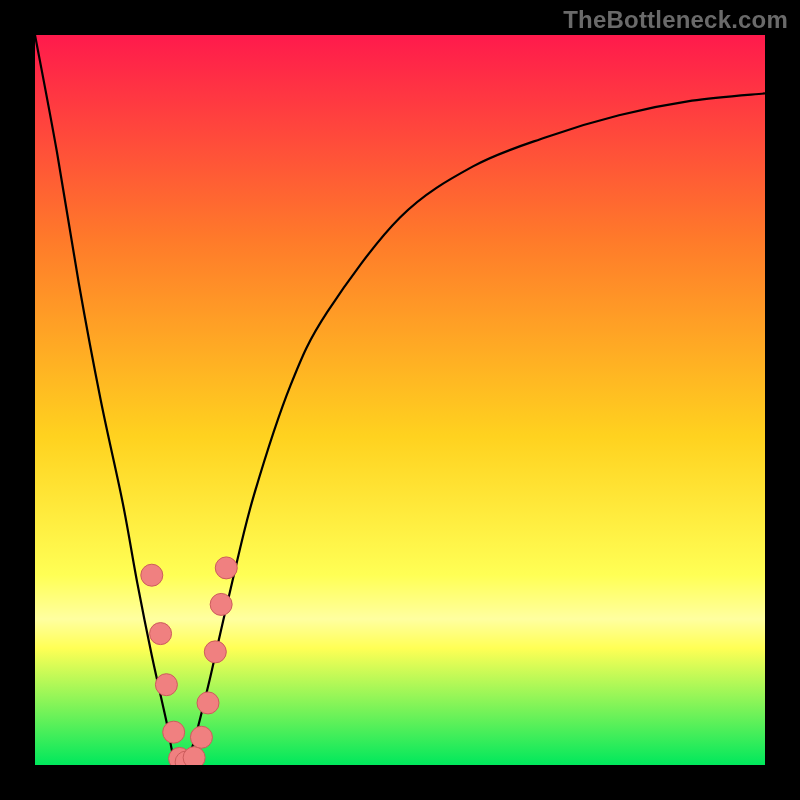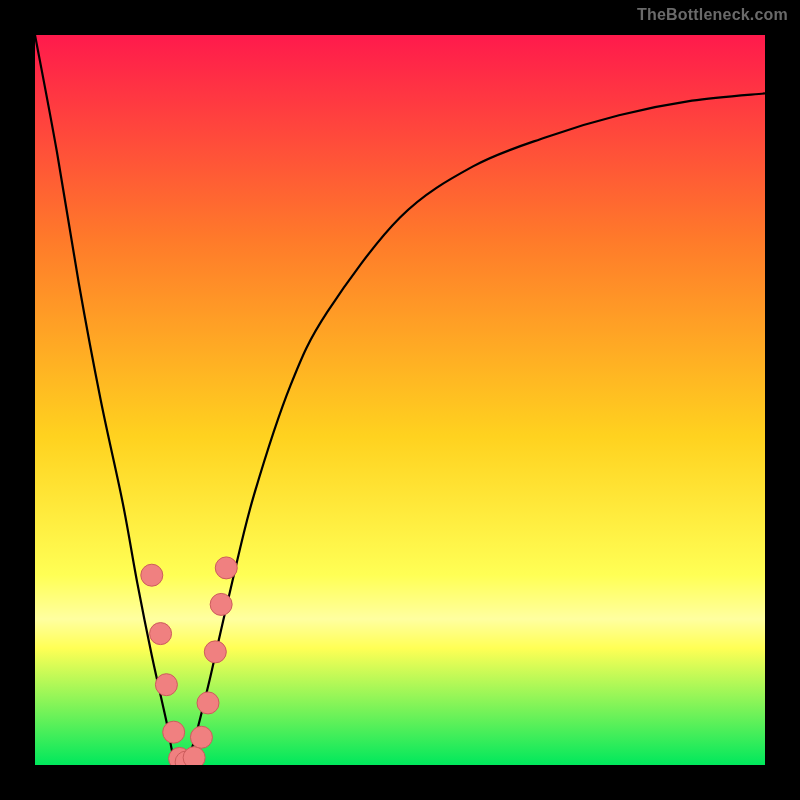--- a/index.html
+++ b/index.html
@@ -24,21 +24,21 @@
     left: 35px;
     width: 730px;
     height: 730px;
     overflow: hidden;
   }
   .watermark {
     position: absolute;
     top: 6px;
     right: 12px;
     font-family: Arial, Helvetica, sans-serif;
-    font-size: 16px;
+    font-size: 24px;
     font-weight: 600;
     color: #6a6a6a;
     letter-spacing: 0.2px;
   }
   svg { display: block; }
 </style>
 </head>
 <body>
 
 <div class="frame">

